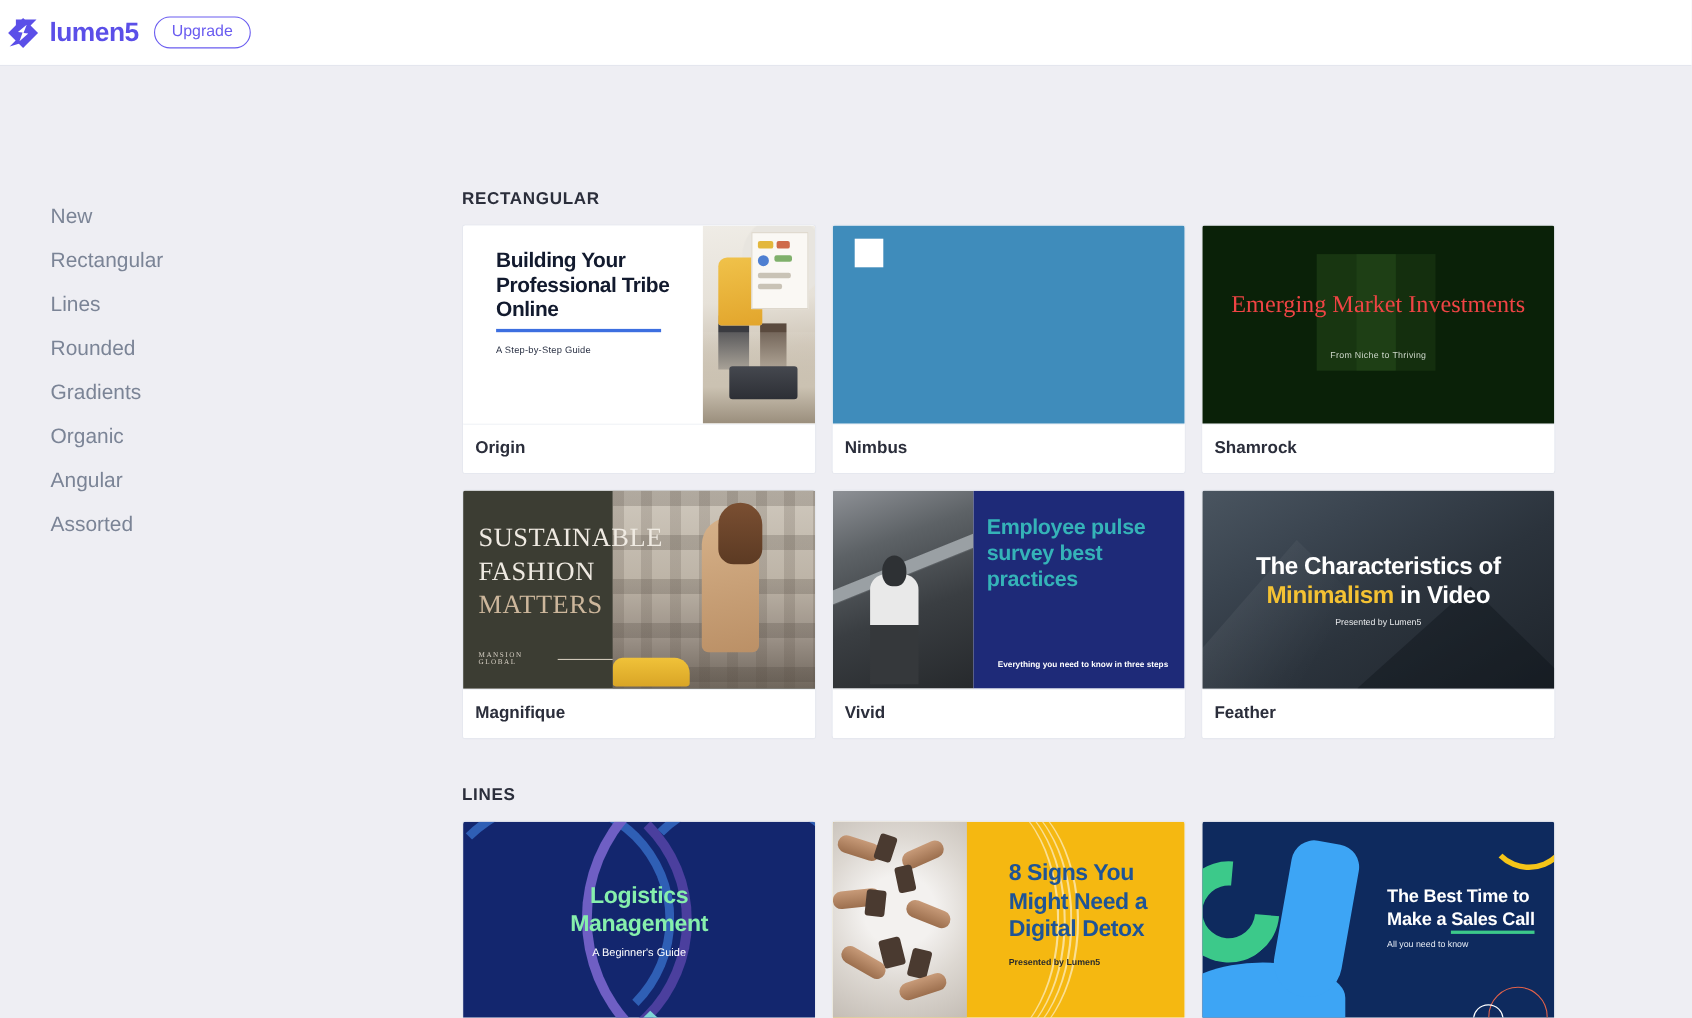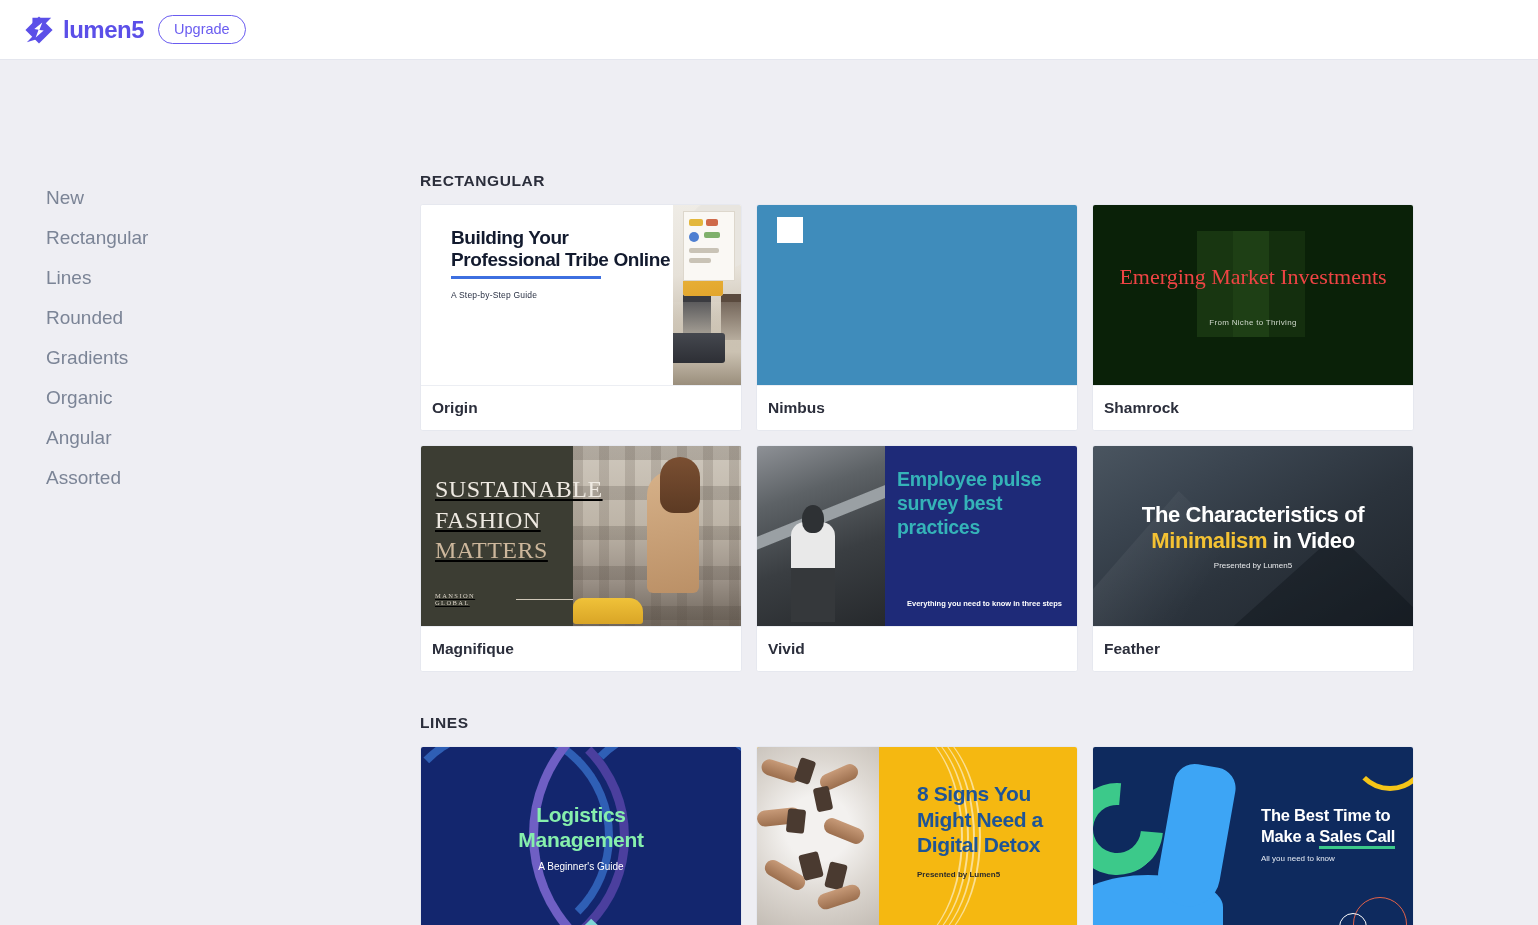--- a/index.html
+++ b/index.html
@@ -8,21 +8,21 @@
     background: #eeeef3;
     font-family: "Liberation Sans", sans-serif;
     overflow: hidden;
   }
 
   
   .topbar {
     height: 60px; background: #ffffff;
     border-bottom: 1px solid #e4e6ee;
     display: flex; align-items: center; gap: 14px;
-    padding-left: 24px;
+    padding-left: 6px;
   }
   .brand { display: flex; align-items: center; gap: 9px; }
   .logo-mark { width: 30px; height: 30px; display: block; }
   .brand-name {
     font-size: 24px; font-weight: 700; color: #5b4fe8;
     letter-spacing: -0.5px;
   }
   .upgrade-btn {
     border: 1.5px solid #6a5cf0; color: #6a5cf0;
     background: #fff; border-radius: 999px;
@@ -60,21 +60,21 @@
     height: 45px; display: flex; align-items: center;
     padding-left: 11px; font-size: 15.5px; font-weight: 700; color: #2b2e3b;
     border-top: 1px solid #eceef3; background: #fff;
   }
   .sec-gap { height: 42px; }
 
   
 
   
   .t-origin { background: #fff; display: flex; }
-  .t-origin .left { width: 252px; padding: 22px 0 0 30px; }
+  .t-origin .left { width: 218px; padding: 22px 0 0 30px; }
   .t-origin .ttl {
     font-size: 19px; font-weight: 800; color: #121a2e;
     line-height: 1.17; letter-spacing: -0.4px;
   }
   .t-origin .rule { width: 150px; height: 3px; background: #3d6fe0; margin: 5px 0 11px; }
   .t-origin .sub { font-size: 8.5px; color: #2a3144; letter-spacing: 0.2px; }
   .t-origin .photo {
     flex: 1; position: relative; overflow: hidden;
     background:
       radial-gradient(circle at 72% 16%, #e8e5df 0 22%, transparent 23%),
@@ -130,21 +130,21 @@
   .t-shamrock .ttl {
     position:relative; z-index:2; color:#ef4444; font-family:"Liberation Serif", serif;
     font-size:22px; line-height:1.3; text-align:left;
   }
   .t-shamrock .sub {
     position:relative; z-index:2; color:#cfd8cb; font-size:8px; margin-top:26px; letter-spacing:0.3px;
   }
 
   
   .t-magnifique { background:#3c3d33; display:flex; position:relative; }
-  .t-magnifique .left { width:152px; padding:28px 0 0 14px; position:relative; z-index:3;text-decoration:underline; }
+  .t-magnifique .left { width:136px; padding:28px 0 0 14px; position:relative; z-index:3; }
   .t-magnifique .ttl {
     font-family:"Liberation Serif", serif; font-size:24px; color:#efeae2;
     line-height:1.28; letter-spacing:0.5px;
   }
   .t-magnifique .ttl .tan { color:#cdb79c; }
   .t-magnifique .meta {
     display:flex; align-items:center; gap:8px; margin-top:26px;
     font-family:"Liberation Serif", serif; font-size:6.5px; color:#d9d2c6; letter-spacing:1.4px;
   }
   .t-magnifique .meta .ln { width:60px; height:1px; background:#cfc7b8; }

